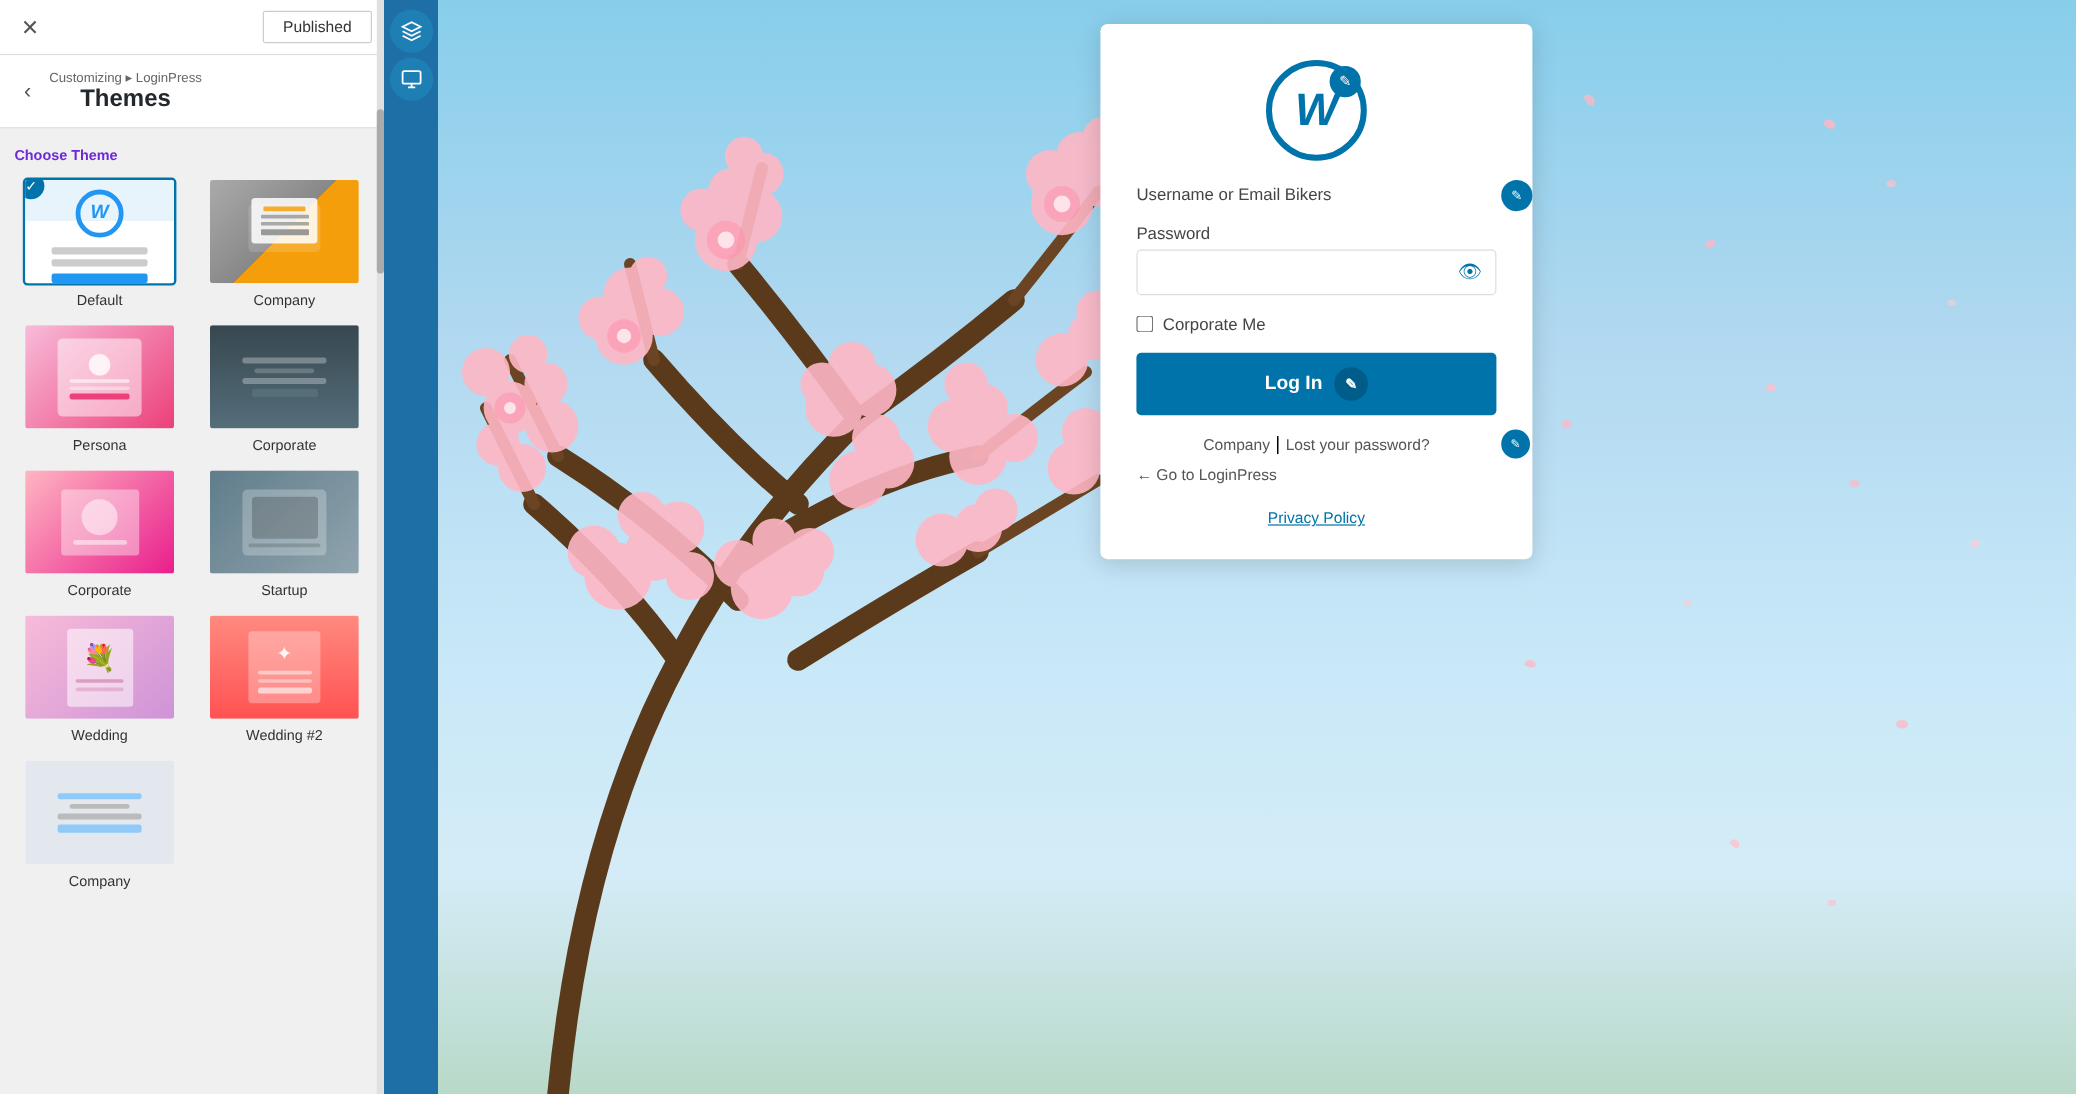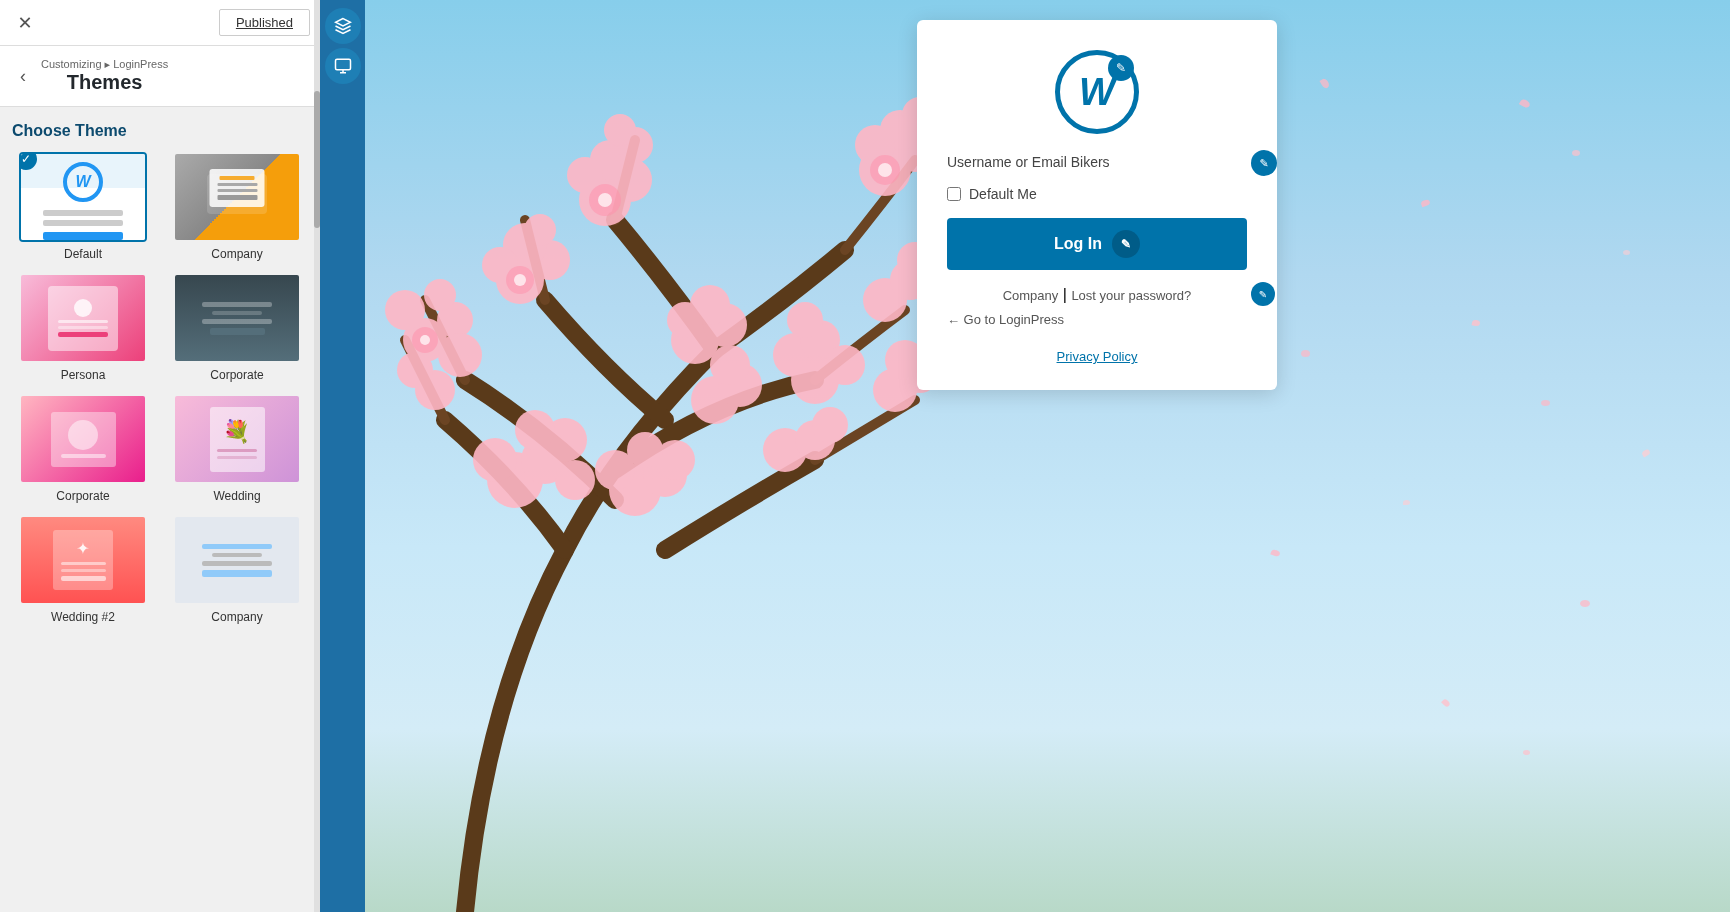--- a/index.html
+++ b/index.html
@@ -34,21 +34,20 @@
       display: flex; align-items: center; justify-content: center;
     }
     .published-btn {
       background: #fff;
       border: 1px solid #ccc;
       padding: 5px 16px;
       font-size: 13px;
       cursor: pointer;
       border-radius: 2px;
       color: #333;
-      text-decoration: underline;
     }
 
     
     .sidebar-header {
       display: flex;
       align-items: center;
       padding: 12px 15px;
       background: #fff;
       border-bottom: 1px solid #ddd;
       gap: 10px;
@@ -62,23 +61,23 @@
     .breadcrumb-nav { font-size: 11px; color: #666; }
     .page-title { font-size: 20px; font-weight: 600; color: #23282d; }
 
     
     .sidebar-content {
       flex: 1;
       overflow-y: auto;
       padding: 15px 12px;
     }
     .choose-theme-label {
-      font-size: 16px;
+      font-size: 12px;
       font-weight: 600;
-      color: #0c4a6e;
+      color: #6d28d9;
       margin-bottom: 12px;
     }
     .themes-grid {
       display: grid;
       grid-template-columns: 1fr 1fr;
       gap: 12px 12px;
     }
     .theme-item {
       display: flex;
       flex-direction: column;
@@ -414,20 +413,31 @@
           <div style="width:100%;height:100%;background:linear-gradient(135deg,#ffb6c1,#e91e8c);display:flex;align-items:center;justify-content:center;">
             <div style="width:65px;height:55px;background:rgba(255,255,255,0.4);border-radius:3px;display:flex;flex-direction:column;align-items:center;justify-content:center;gap:4px;">
               <div style="width:30px;height:30px;border-radius:50%;background:rgba(255,255,255,0.5);"></div>
               <div style="width:45px;height:4px;background:rgba(255,255,255,0.5);border-radius:2px;"></div>
             </div>
           </div>
         </div>
         <span class="theme-label">Corporate</span>
       </div>
 
+      <div class="theme-item">
+        <div class="theme-thumbnail">
+          <div style="width:100%;height:100%;background:linear-gradient(135deg,#607d8b,#90a4ae);display:flex;align-items:center;justify-content:center;">
+            <div style="width:70px;height:55px;background:rgba(255,255,255,0.25);border-radius:4px;display:flex;flex-direction:column;align-items:center;justify-content:center;gap:4px;">
+              <div style="width:55px;height:35px;background:rgba(0,0,0,0.2);border-radius:3px;"></div>
+              <div style="width:60px;height:3px;background:rgba(0,0,0,0.15);border-radius:2px;"></div>
+            </div>
+          </div>
+        </div>
+        <span class="theme-label">Startup</span>
+      </div>
 
       <div class="theme-item">
         <div class="theme-thumbnail">
           <div style="width:100%;height:100%;background:linear-gradient(135deg,#f8bbd9,#ce93d8);display:flex;align-items:center;justify-content:center;">
             <div style="width:55px;height:65px;background:rgba(255,255,255,0.55);border-radius:3px;display:flex;flex-direction:column;align-items:center;justify-content:center;gap:4px;">
               <div style="font-size:22px;">💐</div>
               <div style="width:40px;height:3px;background:rgba(200,100,150,0.5);border-radius:2px;"></div>
               <div style="width:40px;height:3px;background:rgba(200,100,150,0.3);border-radius:2px;"></div>
             </div>
           </div>
@@ -627,24 +637,33 @@
       </div>
     </div>
 
     <div class="form-group">
       <label class="form-label">
         <span>Username or Email Bikers</span>
         <button class="label-edit-btn">✎</button>
       </label>
     </div>
 
+    <div class="form-group">
+      <label class="form-label">
+        <span>Password</span>
+      </label>
+      <div class="password-wrapper">
+        <input class="form-input" type="password" style="">
+        <span class="eye-icon">👁</span>
+      </div>
+    </div>
 
     <div class="remember-row">
       <input type="checkbox" style="">
-      <span class="remember-label">Default Me</span>
+      <span class="remember-label">Corporate Me</span>
     </div>
 
     <button class="login-btn">
       <span>Log In</span>
       <div class="login-btn-edit">✎</div>
     </button>
 
     <div class="links-row" style="position:relative;">
       <a href="#">Company</a>
       <span> | </span>

